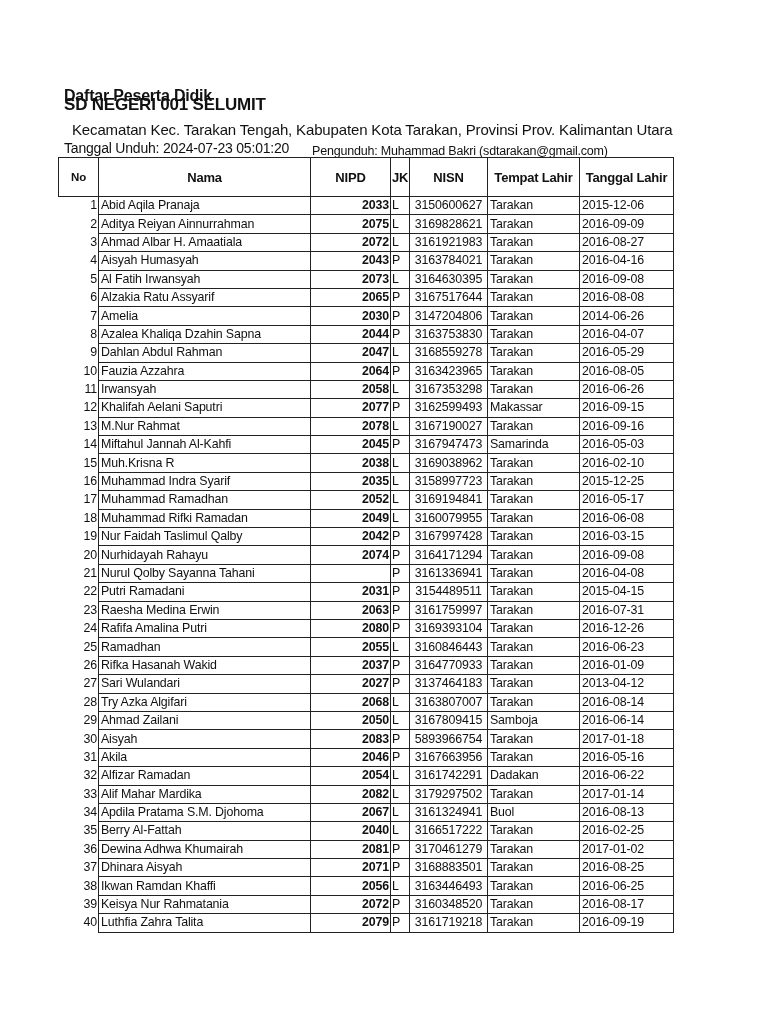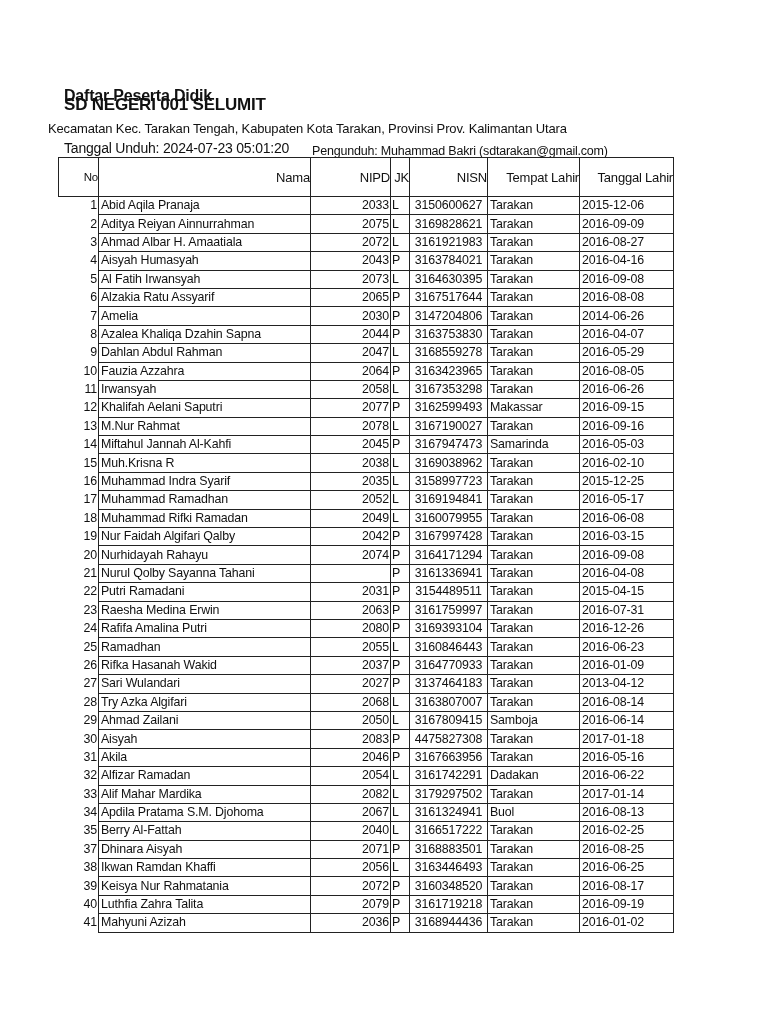--- a/index.html
+++ b/index.html
@@ -1,29 +1,29 @@
 <!DOCTYPE html>
 <html><head>
 <meta charset="utf-8">
 <style>
   html, body { margin: 0; padding: 0; background: #ffffff; }
   body { width: 768px; height: 1024px; position: relative; overflow: hidden;
          font-family: "Liberation Sans", "DejaVu Sans", sans-serif; color: #111; }
   .title1 { position: absolute; left: 64px; top: 87px; font-size: 16px; font-weight: bold; letter-spacing: -0.2px; }
   .title2 { position: absolute; left: 64px; top: 95px; font-size: 17px; font-weight: bold; letter-spacing: -0.2px; }
-  .loc { position: absolute; left: 48px; top: 121px; font-size: 13px; letter-spacing: -0.15px; }
+  .loc { position: absolute; left: 72px; top: 121px; font-size: 15px; letter-spacing: -0.15px; }
   .meta1 { position: absolute; left: 64px; top: 140px; font-size: 14px; letter-spacing: -0.2px; }
   .meta2 { position: absolute; left: 312px; top: 144px; font-size: 12.5px; letter-spacing: -0.2px; }
 
   table.grid { position: absolute; left: 58px; top: 157px; border-collapse: collapse; table-layout: fixed; }
-  table.grid th { border: 1px solid #222; font-size: 13px; font-weight: normal; height: 38px; padding: 0; text-align: right; letter-spacing: -0.2px; }
+  table.grid th { border: 1px solid #222; font-size: 13px; font-weight: bold; height: 38px; padding: 0; text-align: center; letter-spacing: -0.2px; }
   table.grid th.no { font-size: 11.5px; }
   table.grid td { border: 1px solid #222; font-size: 12.4px; height: 17.4px; padding: 0 2px; white-space: nowrap; overflow: hidden; letter-spacing: -0.15px; line-height: 17px; }
   table.grid td.no { border: none; text-align: right; padding: 0 1px 0 0; }
-  table.grid td.nipd { text-align: right; padding-right: 1px; }
+  table.grid td.nipd { text-align: right; padding-right: 1px; font-weight: bold; }
   table.grid td.jk { padding-left: 1px; }
   table.grid td.num { text-align: center; }
 </style>
 </head>
 <body>
 
 <div class="title1">Daftar Peserta Didik</div>
 <div class="title2">SD NEGERI 001 SELUMIT</div>
 <div class="loc">Kecamatan Kec. Tarakan Tengah, Kabupaten Kota Tarakan, Provinsi Prov. Kalimantan Utara</div>
 <div class="meta1">Tanggal Unduh: 2024-07-23 05:01:20</div>
@@ -208,21 +208,21 @@
         <td class="no">18</td>
         <td class="nama">Muhammad Rifki Ramadan</td>
         <td class="nipd">2049</td>
         <td class="jk">L</td>
         <td class="num">3160079955</td>
         <td>Tarakan</td>
         <td>2016-06-08</td>
       </tr>
       <tr>
         <td class="no">19</td>
-        <td class="nama">Nur Faidah Algifari Qalby</td>
+        <td class="nama">Nur Faidah Taslimul Qalby</td>
         <td class="nipd">2042</td>
         <td class="jk">P</td>
         <td class="num">3167997428</td>
         <td>Tarakan</td>
         <td>2016-03-15</td>
       </tr>
       <tr>
         <td class="no">20</td>
         <td class="nama">Nurhidayah Rahayu</td>
         <td class="nipd">2074</td>
@@ -310,21 +310,21 @@
         <td class="jk">L</td>
         <td class="num">3167809415</td>
         <td>Samboja</td>
         <td>2016-06-14</td>
       </tr>
       <tr>
         <td class="no">30</td>
         <td class="nama">Aisyah</td>
         <td class="nipd">2083</td>
         <td class="jk">P</td>
-        <td class="num">4475827308</td>
+        <td class="num">5893966754</td>
         <td>Tarakan</td>
         <td>2017-01-18</td>
       </tr>
       <tr>
         <td class="no">31</td>
         <td class="nama">Akila</td>
         <td class="nipd">2046</td>
         <td class="jk">P</td>
         <td class="num">3167663956</td>
         <td>Tarakan</td>
@@ -360,20 +360,29 @@
       <tr>
         <td class="no">35</td>
         <td class="nama">Berry Al-Fattah</td>
         <td class="nipd">2040</td>
         <td class="jk">L</td>
         <td class="num">3166517222</td>
         <td>Tarakan</td>
         <td>2016-02-25</td>
       </tr>
       <tr>
+        <td class="no">36</td>
+        <td class="nama">Dewina Adhwa Khumairah</td>
+        <td class="nipd">2081</td>
+        <td class="jk">P</td>
+        <td class="num">3170461279</td>
+        <td>Tarakan</td>
+        <td>2017-01-02</td>
+      </tr>
+      <tr>
         <td class="no">37</td>
         <td class="nama">Dhinara Aisyah</td>
         <td class="nipd">2071</td>
         <td class="jk">P</td>
         <td class="num">3168883501</td>
         <td>Tarakan</td>
         <td>2016-08-25</td>
       </tr>
       <tr>
         <td class="no">38</td>
@@ -394,24 +403,15 @@
         <td>2016-08-17</td>
       </tr>
       <tr>
         <td class="no">40</td>
         <td class="nama">Luthfia Zahra Talita</td>
         <td class="nipd">2079</td>
         <td class="jk">P</td>
         <td class="num">3161719218</td>
         <td>Tarakan</td>
         <td>2016-09-19</td>
-      </tr>
-      <tr>
-        <td class="no">41</td>
-        <td class="nama">Mahyuni Azizah</td>
-        <td class="nipd">2036</td>
-        <td class="jk">P</td>
-        <td class="num">3168944436</td>
-        <td>Tarakan</td>
-        <td>2016-01-02</td>
       </tr>
     </tbody>
 </table>
 
 </body></html>

